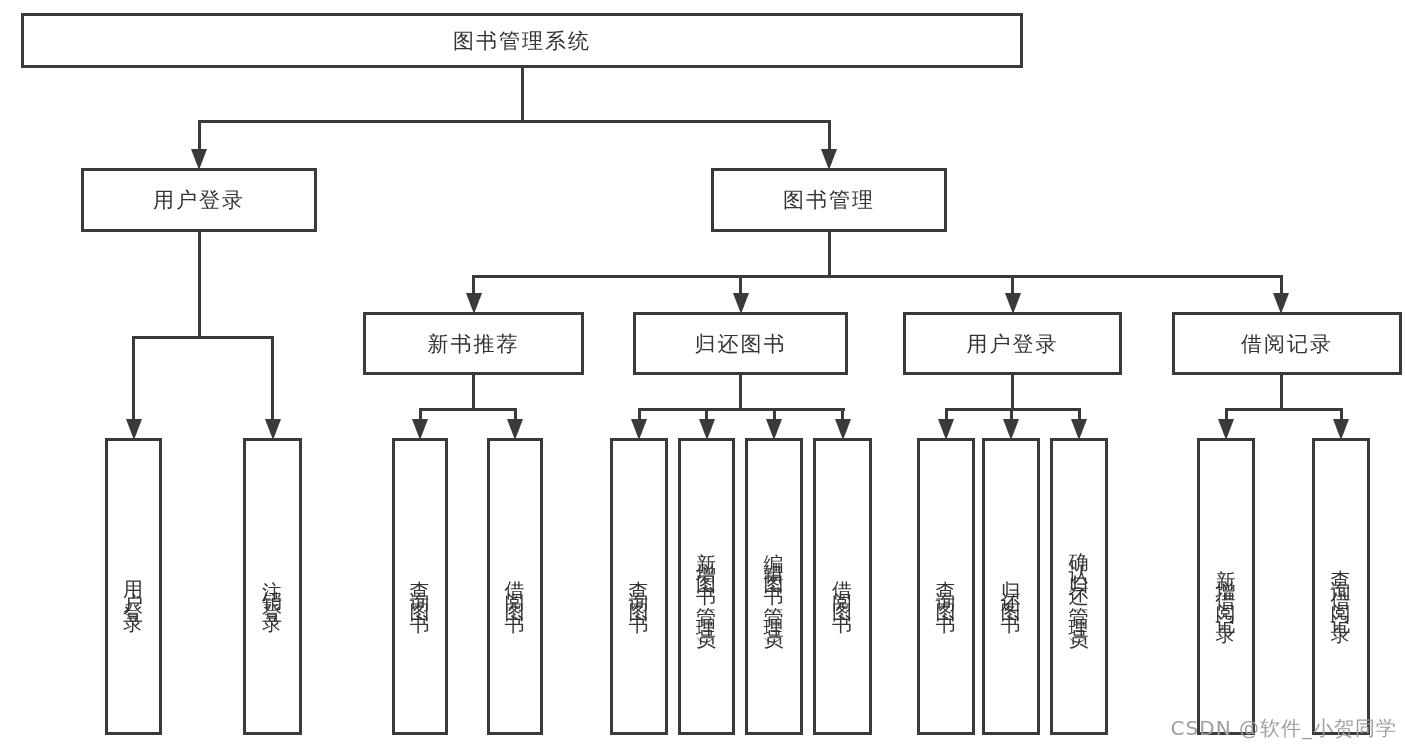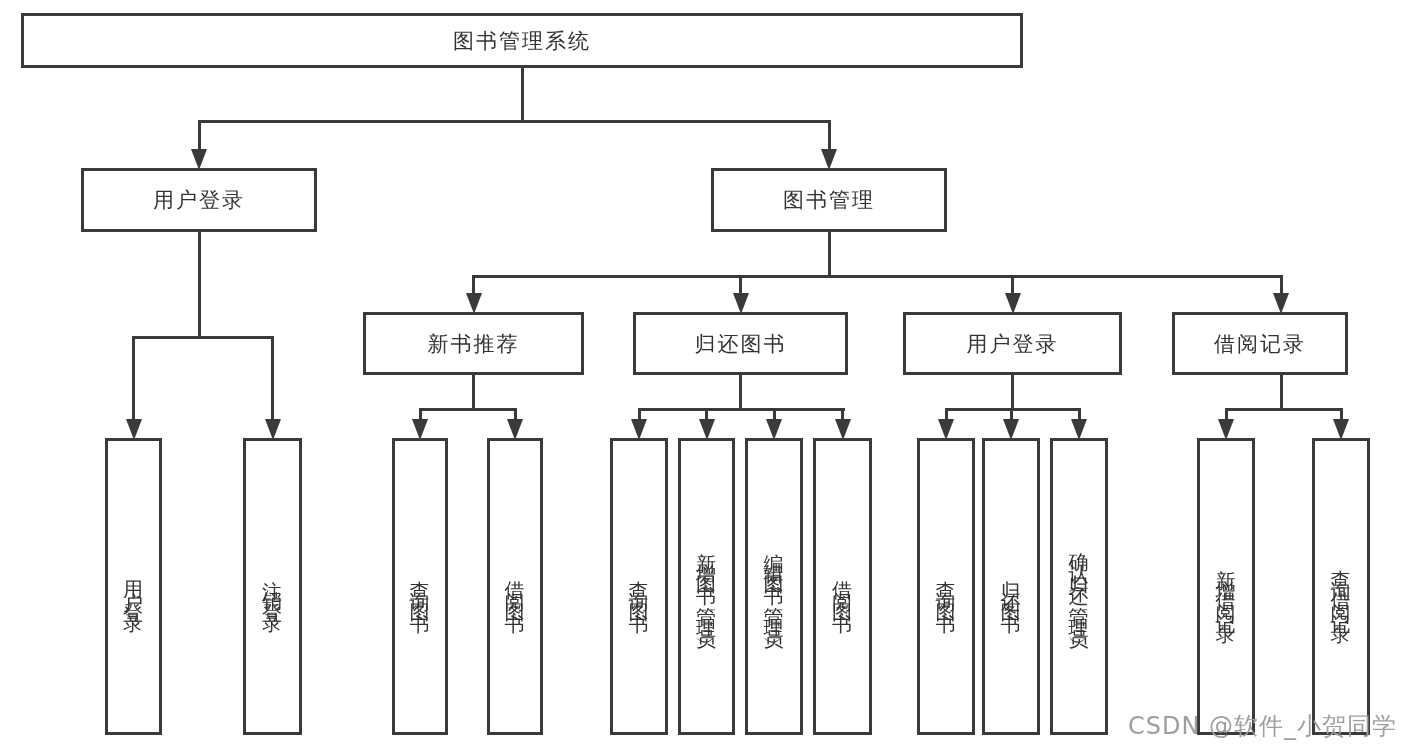--- a/index.html
+++ b/index.html
@@ -38,21 +38,21 @@
     position:absolute;
     width:0;height:0;
     border-left:8px solid transparent;
     border-right:8px solid transparent;
     border-top:21px solid #3a3a3a;
   }
   #watermark{
     position:absolute;
     right:8px;
     bottom:5px;
-    font-size:24px;
+    font-size:20px;
     color:#9e9e9e;
     letter-spacing:1px;
     white-space:nowrap;
   }
 </style>
 </head>
 <body>
 
 <div id="stage">
   <div id="nodes-layer">
@@ -67,21 +67,21 @@
       </div>
       <div class="node h" style="left: 363px; top: 312px; width: 221px; height: 63px;">
         <span class="label">新书推荐</span>
       </div>
       <div class="node h" style="left: 633px; top: 312px; width: 215px; height: 63px;">
         <span class="label">归还图书</span>
       </div>
       <div class="node h" style="left: 903px; top: 312px; width: 219px; height: 63px;">
         <span class="label">用户登录</span>
       </div>
-      <div class="node h" style="left: 1172px; top: 312px; width: 176px; height: 63px;">
+      <div class="node h" style="left: 1172px; top: 312px; width: 230px; height: 63px;">
         <span class="label">借阅记录</span>
       </div>
       <div class="node v" style="left: 105px; top: 438px; width: 57px; height: 297px;">
         <span class="label">用户登录</span>
       </div>
       <div class="node v" style="left: 243px; top: 438px; width: 59px; height: 297px;">
         <span class="label">注销登录</span>
       </div>
       <div class="node v" style="left: 392px; top: 438px; width: 56px; height: 297px;">
         <span class="label">查询图书</span>

